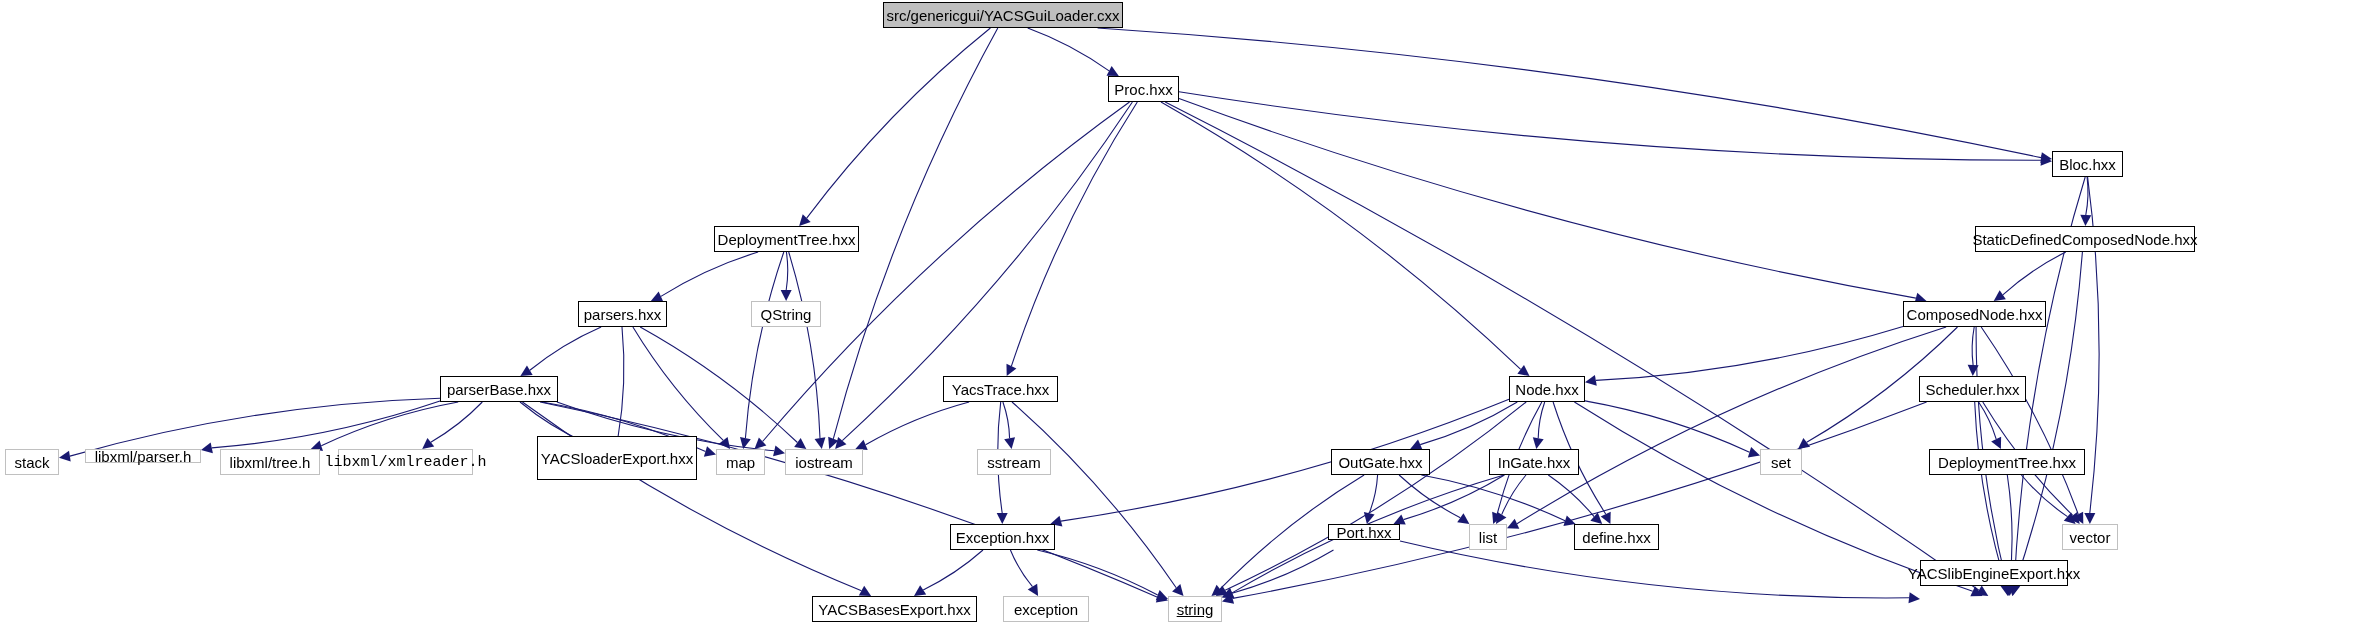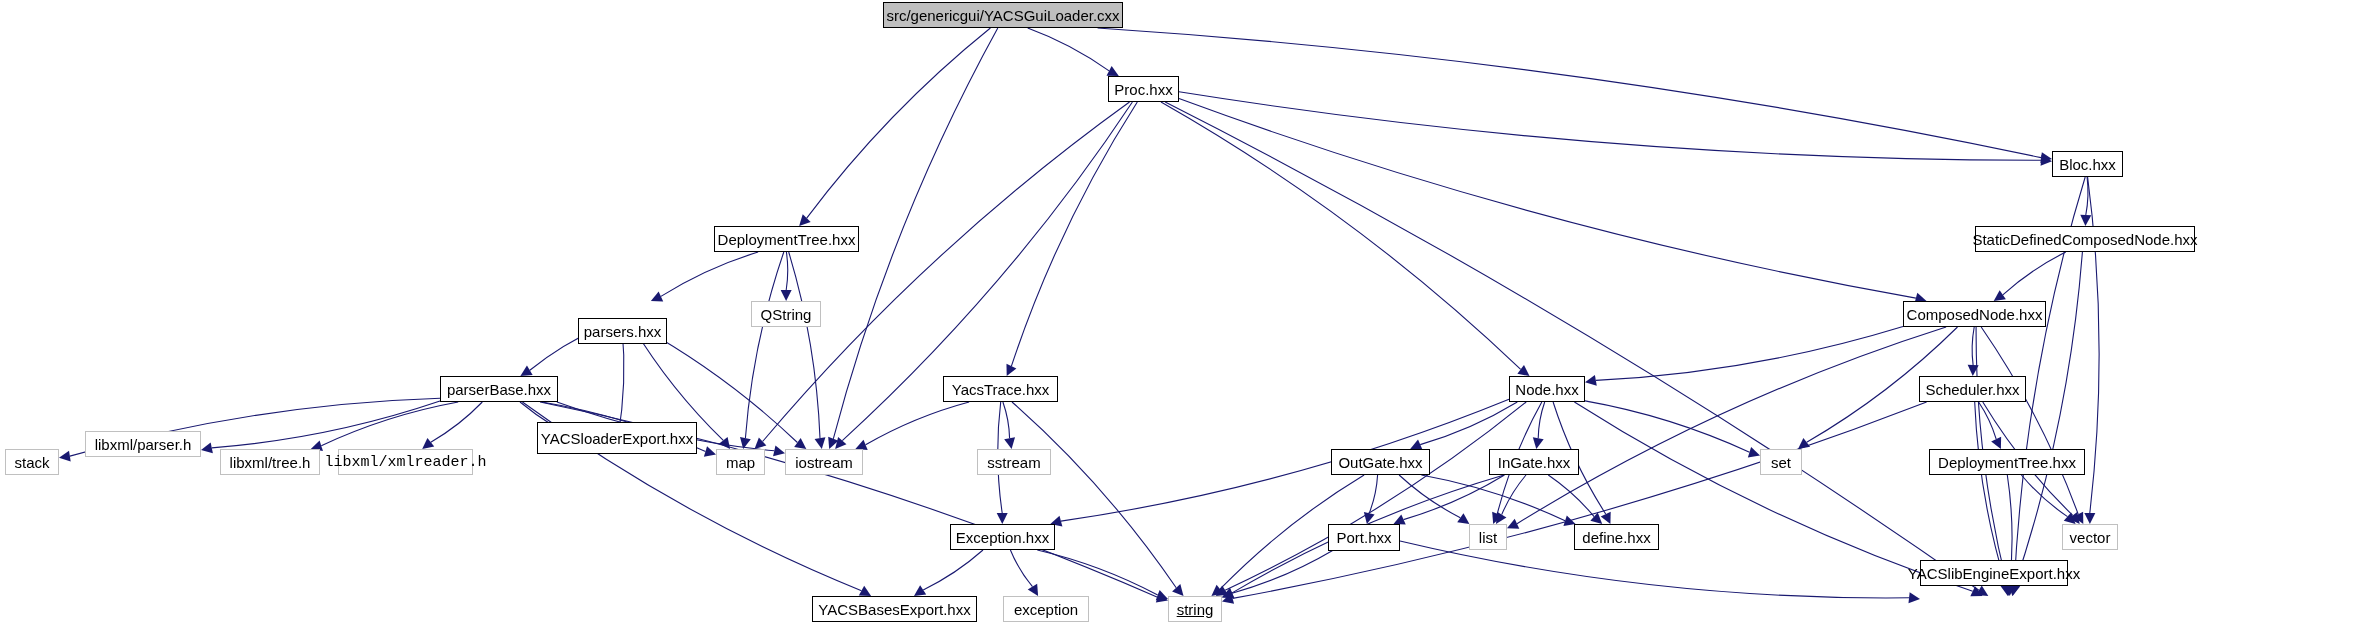--- a/index.html
+++ b/index.html
@@ -171,41 +171,41 @@
       <polygon points="1038.1,596.0 1027.75002581345,589.429065058187 1037.1650967748537,583.7407930190057" class="arrow"></polygon>
       <path class="edge" d="M1037.3,550.0 Q1100.4,564.7 1157.7,595.0"></path>
       <polygon points="1168.0,598.9 1155.7703043401063,600.1991985689242 1159.6238627099635,589.8962820939591" class="arrow"></polygon>
     </svg>
   <div id="nodes-layer">
       <div class="node root" style="left: 883px; top: 2px; width: 240px; height: 26px;">src/genericgui/YACSGuiLoader.cxx</div>
       <div class="node solid" style="left: 1108px; top: 76px; width: 71px; height: 26px;">Proc.hxx</div>
       <div class="node solid" style="left: 2052px; top: 151px; width: 71px; height: 26px;">Bloc.hxx</div>
       <div class="node solid" style="left: 714px; top: 226px; width: 145px; height: 26px;">DeploymentTree.hxx</div>
       <div class="node solid" style="left: 1975px; top: 226px; width: 220px; height: 26px;">StaticDefinedComposedNode.hxx</div>
-      <div class="node solid" style="left: 578px; top: 318px; width: 89px; height: 26px;">parsers.hxx</div>
+      <div class="node solid" style="left: 578px; top: 301px; width: 89px; height: 26px;">parsers.hxx</div>
       <div class="node" style="left: 751px; top: 301px; width: 70px; height: 26px;">QString</div>
       <div class="node solid" style="left: 1903px; top: 301px; width: 143px; height: 26px;">ComposedNode.hxx</div>
       <div class="node solid" style="left: 440px; top: 376px; width: 118px; height: 26px;">parserBase.hxx</div>
       <div class="node solid" style="left: 943px; top: 376px; width: 115px; height: 26px;">YacsTrace.hxx</div>
       <div class="node solid" style="left: 1509px; top: 376px; width: 76px; height: 26px;">Node.hxx</div>
       <div class="node solid" style="left: 1919px; top: 376px; width: 107px; height: 26px;">Scheduler.hxx</div>
       <div class="node" style="left: 5px; top: 449px; width: 54px; height: 26px;">stack</div>
-      <div class="node" style="left: 85px; top: 431px; width: 116px; height: 26px;">libxml/parser.h</div>
+      <div class="node" style="left: 85px; top: 449px; width: 116px; height: 14px;">libxml/parser.h</div>
       <div class="node" style="left: 220px; top: 449px; width: 100px; height: 26px;">libxml/tree.h</div>
       <div class="node" style="left: 338px; top: 449px; width: 135px; height: 26px; font-family: Liberation Mono, monospace;">libxml/xmlreader.h</div>
-      <div class="node solid" style="left: 537px; top: 422px; width: 160px; height: 32px;">YACSloaderExport.hxx</div>
+      <div class="node solid" style="left: 537px; top: 436px; width: 160px; height: 44px;">YACSloaderExport.hxx</div>
       <div class="node" style="left: 716px; top: 449px; width: 49px; height: 26px;">map</div>
       <div class="node" style="left: 785px; top: 449px; width: 78px; height: 26px;">iostream</div>
       <div class="node" style="left: 977px; top: 449px; width: 74px; height: 26px; text-align: center;">sstream</div>
       <div class="node solid" style="left: 1331px; top: 449px; width: 99px; height: 26px;">OutGate.hxx</div>
       <div class="node solid" style="left: 1489px; top: 449px; width: 90px; height: 26px;">InGate.hxx</div>
       <div class="node" style="left: 1760px; top: 449px; width: 42px; height: 26px;">set</div>
       <div class="node solid" style="left: 1929px; top: 449px; width: 156px; height: 26px;">DeploymentTree.hxx</div>
       <div class="node solid" style="left: 950px; top: 524px; width: 105px; height: 26px;">Exception.hxx</div>
-      <div class="node solid" style="left: 1328px; top: 524px; width: 72px; height: 27px;">Port.hxx</div>
+      <div class="node solid" style="left: 1328px; top: 524px; width: 72px; height: 16px;">Port.hxx</div>
       <div class="node" style="left: 1469px; top: 524px; width: 38px; height: 26px;">list</div>
       <div class="node solid" style="left: 1574px; top: 524px; width: 85px; height: 26px;">define.hxx</div>
       <div class="node" style="left: 2062px; top: 524px; width: 56px; height: 26px;">vector</div>
       <div class="node solid" style="left: 812px; top: 596px; width: 165px; height: 26px;">YACSBasesExport.hxx</div>
       <div class="node" style="left: 1003px; top: 596px; width: 86px; height: 26px;">exception</div>
       <div class="node" style="left: 1168px; top: 596px; width: 54px; height: 26px; text-decoration: underline;">string</div>
       <div class="node solid" style="left: 1920px; top: 560px; width: 148px; height: 26px;">YACSlibEngineExport.hxx</div>
     </div>
 </div>
 

